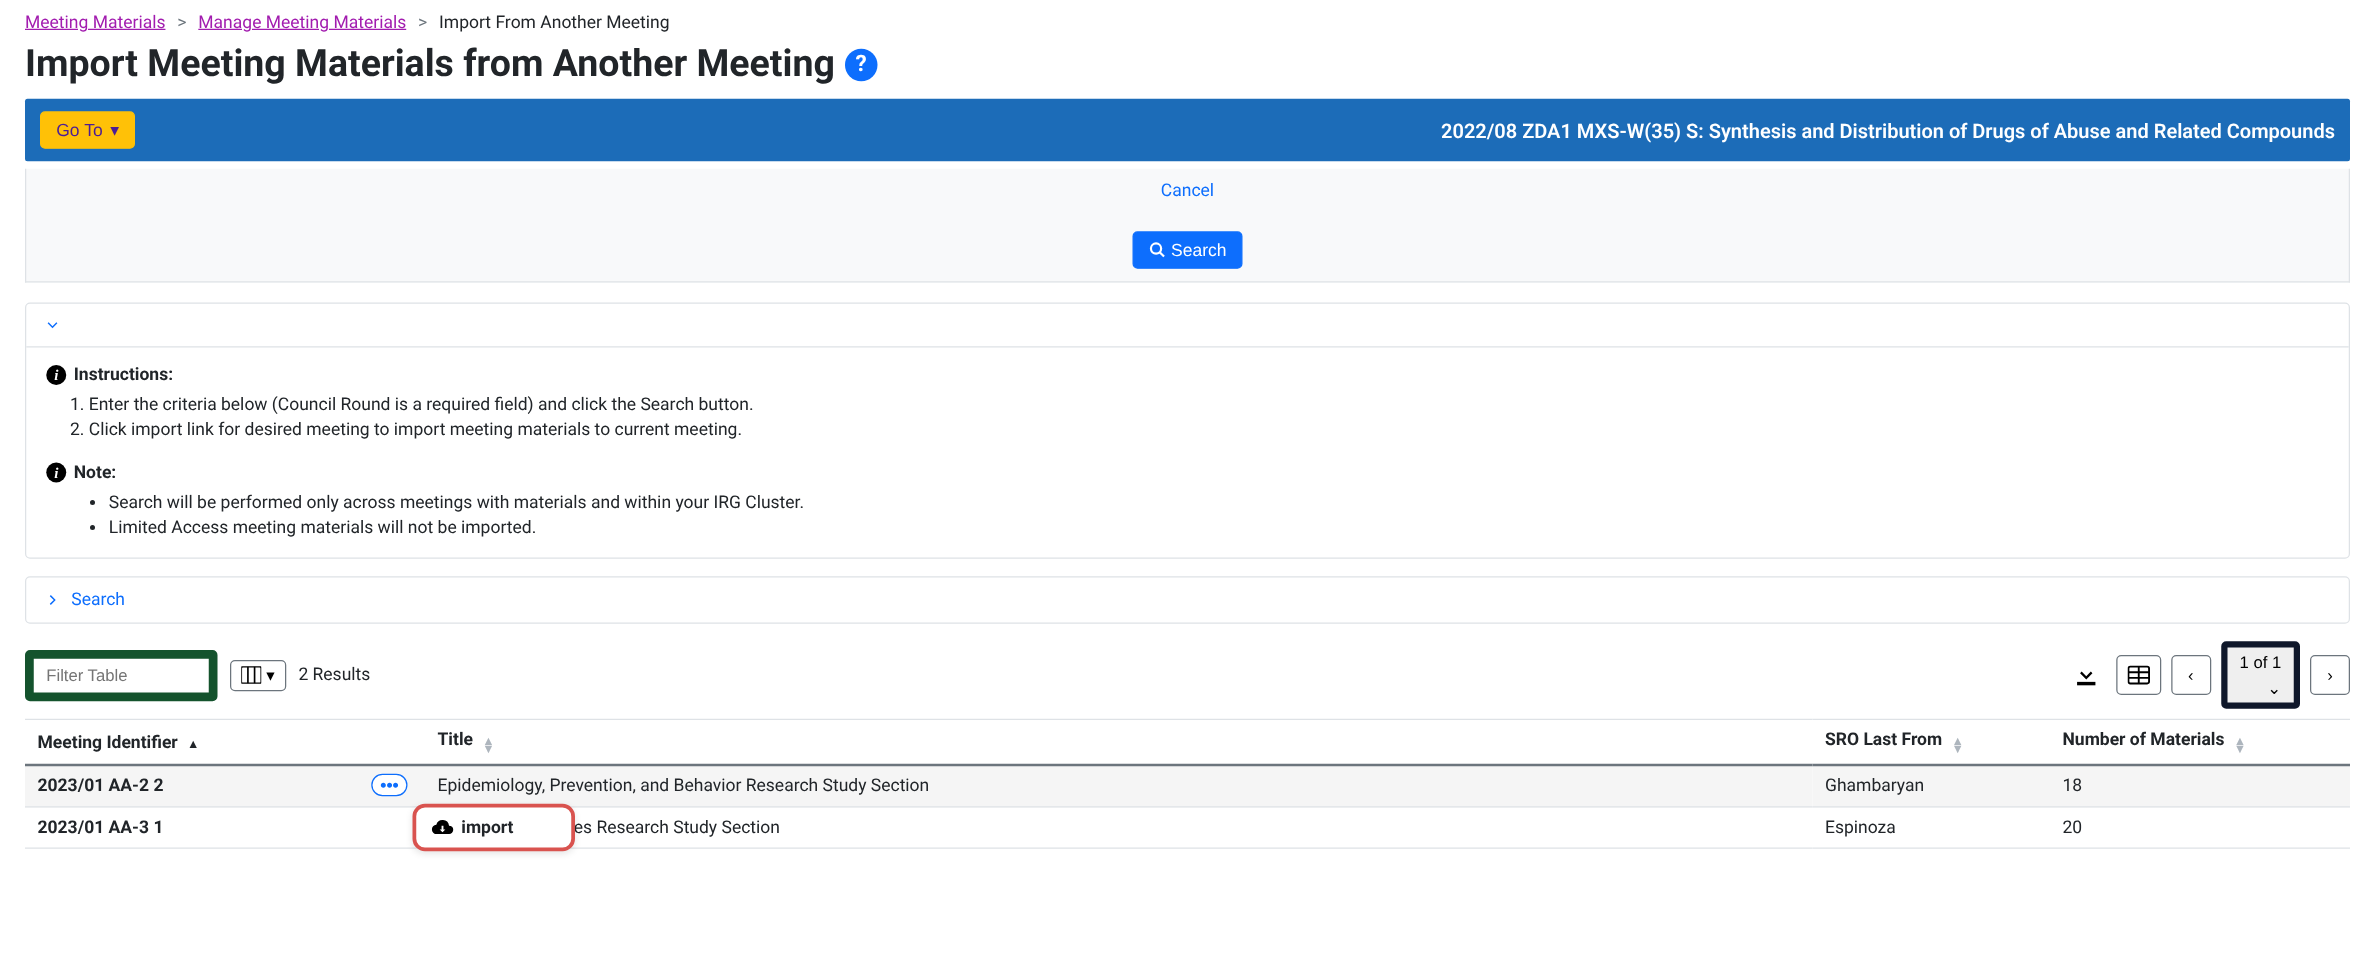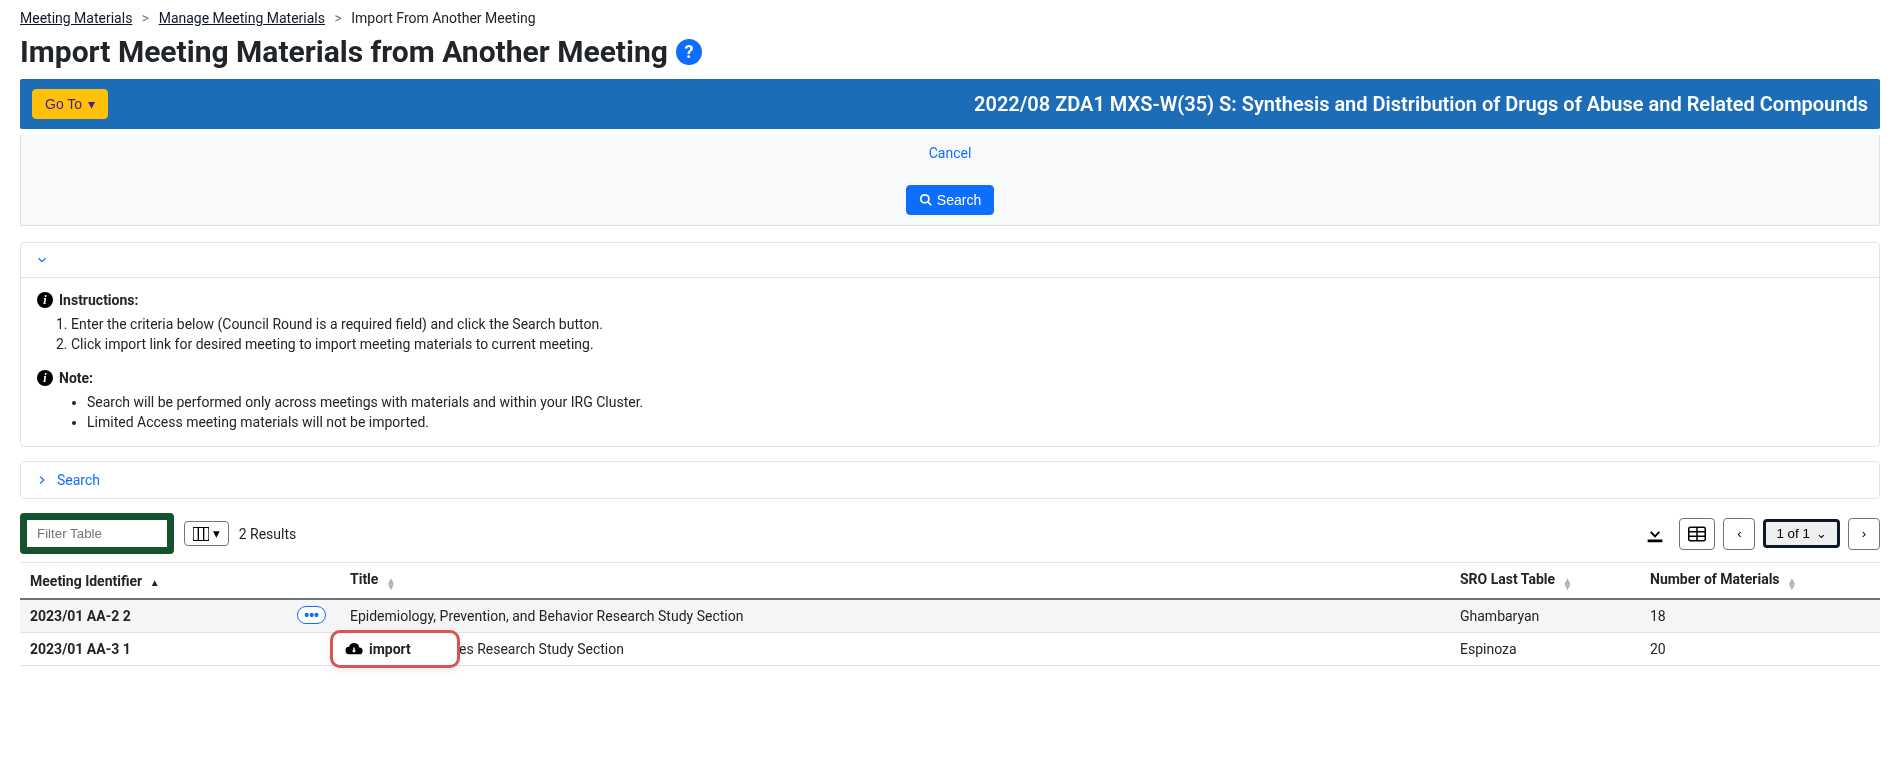--- a/index.html
+++ b/index.html
@@ -1,28 +1,28 @@
 <!DOCTYPE html>
 <html><head>
 <meta charset="utf-8">
 <style>
 * { box-sizing: border-box; margin: 0; padding: 0; }
 body { font-family: -apple-system, BlinkMacSystemFont, "Segoe UI", Roboto, Arial, sans-serif; font-size: 14px; color: #212529; background: #fff; width: 1900px; }
 .container { padding: 10px 20px; }
 .breadcrumb { font-size: 14px; margin-bottom: 8px; }
-.breadcrumb a { color: #0f172a; text-decoration: underline; }
+.breadcrumb a { color: #a21caf; text-decoration: underline; }
 .breadcrumb .sep { color: #6c757d; margin: 0 6px; }
 .breadcrumb .current { color: #212529; }
 h1 { font-size: 30px; font-weight: 700; margin-bottom: 10px; display: flex; align-items: center; gap: 8px; }
 .help-icon { width: 26px; height: 26px; background: #0d6efd; border-radius: 50%; color: #fff; display: inline-flex; align-items: center; justify-content: center; font-size: 18px; font-weight: 700; }
 .banner { background: #1c6cb8; color: #fff; padding: 10px 12px; display: flex; align-items: center; justify-content: space-between; border-radius: 2px; margin-bottom: 6px; }
 .btn { border: 1px solid transparent; padding: 6px 12px; border-radius: 4px; font-size: 14px; cursor: pointer; display: inline-flex; align-items: center; gap: 4px; }
 .btn-warning { background: #ffc107; color: #4c1d95; border-color: #ffc107; }
 .btn-warning .caret { margin-left: 2px; }
-.banner-title { font-weight: 600; font-size: 20px; }
+.banner-title { font-weight: 600; font-size: 16px; }
 .action-row { display: flex; justify-content: flex-end; align-items: center; gap: 24px; padding: 10px 12px; border: 1px solid #dee2e6; border-top: none; margin-bottom: 16px; background:#f8f9fa;flex-direction:column; }
 .link-cancel { color: #0d6efd; cursor: pointer; }
 .btn-primary { background: #0d6efd; color: #fff; border-color: #0d6efd; }
 .panel { border: 1px solid #dee2e6; border-radius: 4px; margin-bottom: 14px; }
 .panel-header { padding: 10px 14px; color: #0d6efd; display: flex; align-items: center; gap: 8px; cursor: pointer; border-bottom: 1px solid #dee2e6; }
 .panel-header.collapsed { border-bottom: none; }
 .panel-body { padding: 14px 16px; }
 .instr-head { font-weight: 700; display: flex; align-items: center; gap: 6px; margin-bottom: 6px; }
 .info-icon { width: 16px; height: 16px; background: #000; color: #fff; border-radius: 50%; display: inline-flex; align-items: center; justify-content: center; font-size: 12px; font-weight: 700; font-style: italic; font-family: Georgia, serif; }
 ol { margin-left: 34px; margin-bottom: 16px; }
@@ -30,21 +30,21 @@
 ul { margin-left: 50px; list-style: disc; }
 ul li { padding: 2px 0; }
 .toolbar { display: flex; align-items: center; justify-content: space-between; margin-bottom: 8px; }
 .toolbar-left { display: flex; align-items: center; gap: 10px; }
 .filter-input { border: 7px solid #14532d; border-radius: 4px; padding: 6px 10px; width: 154px; }
 .col-btn { border: 1px solid #6c757d; background: #fff; padding: 4px 8px; border-radius: 4px; display: inline-flex; align-items: center; gap: 4px; cursor:pointer; }
 .results-count { color: #212529; }
 .toolbar-right { display: flex; align-items: center; gap: 8px; }
 .icon-btn { border: 1px solid #6c757d; background: #fff; padding: 4px 8px; border-radius: 4px; cursor:pointer; display:inline-flex; align-items:center; justify-content:center; height:32px; min-width:32px; }
 .icon-btn.plain { border:none; background:none; padding:4px; }
-.pager { border: 3px solid #0f172a; border-radius: 4px; padding: 4px 10px; display: inline-flex; align-items: flex-end; gap: 6px; cursor:pointer; }
+.pager { border: 5px solid #0f172a; border-radius: 4px; padding: 4px 10px; display: inline-flex; align-items: flex-end; gap: 6px; cursor:pointer;flex-direction:column; }
 table { width: 100%; border-collapse: collapse; }
 thead th { text-align: left; border-top: 1px solid #dee2e6; border-bottom: 2px solid #6c757d; padding: 8px 10px; font-weight: 700; position: relative; }
 tbody td { padding: 8px 10px; border-bottom: 1px solid #dee2e6; vertical-align: top; }
 tbody tr:first-child td { background: #f5f5f5; }
 .sort-asc { font-size: 10px; margin-left: 4px; }
 .sort-both { font-size: 10px; color: #adb5bd; margin-left: 4px; display:inline-flex; flex-direction:column; line-height:6px; }
 .col-id { width: 320px; font-weight: 700; }
 .col-sro { width: 190px; }
 .col-num { width: 240px; }
 .row-menu-wrap { position: relative; }
@@ -177,21 +177,21 @@
           <span class="sort-asc">▲</span>
         </th>
         <th>
           <span>Title</span>
           <span class="sort-both">
               <span>▲</span>
               <span>▼</span>
             </span>
         </th>
         <th class="col-sro">
-          <span>SRO Last Table</span>
+          <span>SRO Last From</span>
           <span class="sort-both">
               <span>▲</span>
               <span>▼</span>
             </span>
         </th>
         <th class="col-num">
           <span>Number of Materials</span>
           <span class="sort-both">
               <span>▲</span>
               <span>▼</span>

